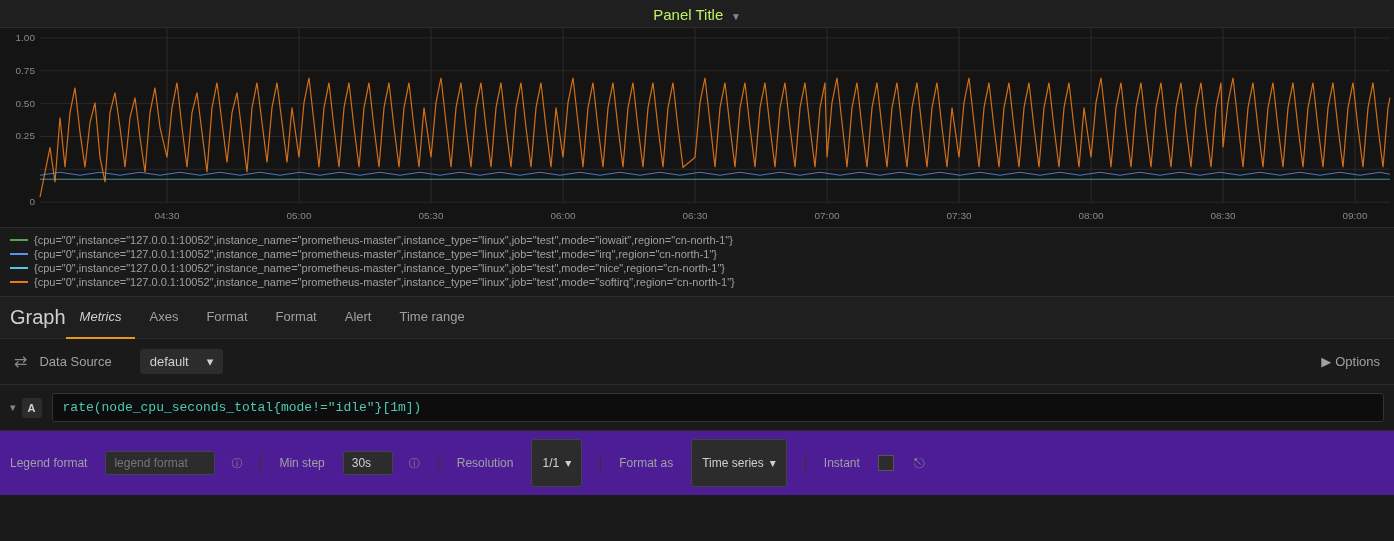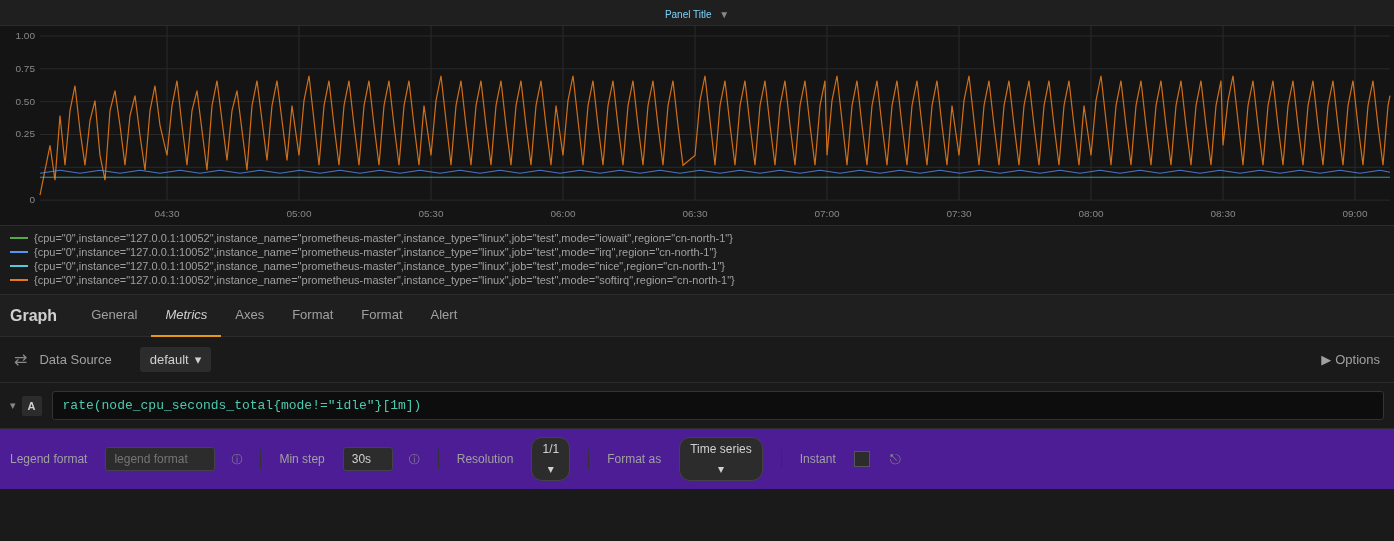--- a/index.html
+++ b/index.html
@@ -15,22 +15,22 @@
 
     
     .panel-title-bar {
       background: #1f1f1f;
       text-align: center;
       padding: 6px 0 4px;
       border-bottom: 1px solid #2c2c2c;
       position: relative;
     }
     .panel-title-text {
-      font-size: 10px;
-      color: #7dd3fc;
+      font-size: 15px;
+      color: #bef264;
       font-weight: 500;
     }
     .panel-title-arrow {
       color: #888;
       font-size: 10px;
       margin-left: 4px;
     }
 
     
     .chart-container {
@@ -67,24 +67,23 @@
     
     .tabs-bar {
       background: #1f1f1f;
       display: flex;
       align-items: center;
       padding: 0 10px;
       border-bottom: 1px solid #2c2c2c;
       height: 42px;
     }
     .panel-type-label {
-      font-size: 16px;
-      font-weight: 700;
-      color: #d0d0d0;
-      margin-right: 20px;
+      font-size: 20px;
+      font-weight: 400;
+      color: #d0d0d0;
     }
     .tab-item {
       padding: 10px 14px;
       cursor: pointer;
       color: #a0a0a0;
       font-size: 13px;
       height: 42px;
       display: flex;
       align-items: center;
       border-bottom: 2px solid transparent;
@@ -116,21 +115,21 @@
     .datasource-dropdown {
       background: #2c2c2c;
       border: none;
       color: #d0d0d0;
       padding: 5px 10px;
       border-radius: 3px;
       font-size: 13px;
       cursor: pointer;
       display: flex;
       align-items: center;
-      gap: 6px;
+      gap: 18px;
     }
     .options-btn {
       margin-left: auto;
       background: none;
       border: none;
       color: #a0a0a0;
       font-size: 13px;
       cursor: pointer;
       display: flex;
       align-items: center;
@@ -205,29 +204,28 @@
     }
     .opt-info {
       color: #888;
       font-size: 11px;
       cursor: help;
       margin-left: 2px;
     }
     .opt-dropdown {
       background: #2c2c2c;
       border: 1px solid #444;
-      border-radius: 11px;
-      color: #d0d0d0;
-      padding: 4px 10px;
+      border-radius: 3px;
+      color: #d0d0d0;
+      padding: 16px 10px;
       font-size: 12px;
       display: flex;
       align-items: center;
       gap: 6px;
       cursor: pointer;
-      flex-direction: column;
     }
     .opt-checkbox {
       width: 16px;
       height: 16px;
       border: 1px solid #555;
       background: #2c2c2c;
       cursor: pointer;
     }
     .opt-icon-btn {
       background: none;
@@ -315,37 +313,37 @@
     <span>{cpu="0",instance="127.0.0.1:10052",instance_name="prometheus-master",instance_type="linux",job="test",mode="nice",region="cn-north-1"}</span>
   </div>
   <div class="legend-item">
     <div class="legend-color" style="background:#e6791a;"></div>
     <span>{cpu="0",instance="127.0.0.1:10052",instance_name="prometheus-master",instance_type="linux",job="test",mode="softirq",region="cn-north-1"}</span>
   </div>
 </div>
 
 <div class="tabs-bar">
   <span class="panel-type-label">Graph</span>
-  <div class="tab-item">
-    <span>General</span>
-  </div>
   <div class="tab-item active">
     <span>Metrics</span>
   </div>
   <div class="tab-item">
     <span>Axes</span>
   </div>
   <div class="tab-item">
     <span>Format</span>
   </div>
   <div class="tab-item">
     <span>Format</span>
   </div>
   <div class="tab-item">
     <span>Alert</span>
+  </div>
+  <div class="tab-item">
+    <span>Time range</span>
   </div>
 </div>
 
 <div class="datasource-row">
   <span class="datasource-icon">⇄</span>
   <span class="datasource-label">Data Source</span>
   <div class="datasource-dropdown">
     <span>default</span>
     <span>▾</span>
   </div>

